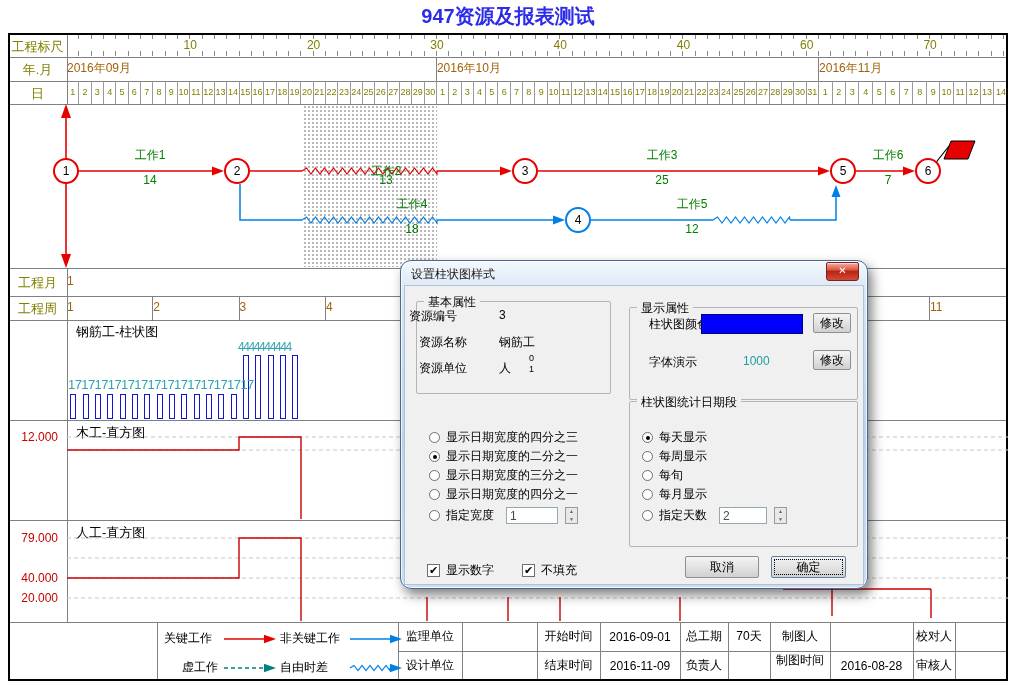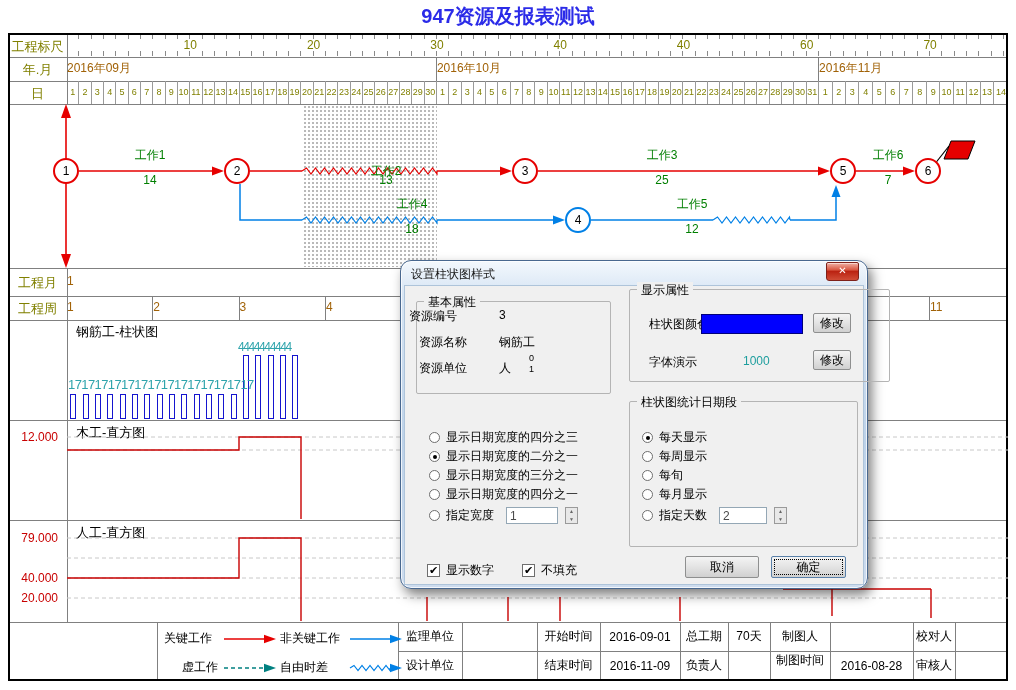--- a/index.html
+++ b/index.html
@@ -355,21 +355,21 @@
   </div>
   <div class="dlbl" style="left:8px;top:47px;">资源编号</div>
   <div class="dval" style="left:98px;top:47px;">3</div>
   <div class="dlbl" style="left:18px;top:73px;">资源名称</div>
   <div class="dval" style="left:98px;top:73px;">钢筋工</div>
   <div class="dlbl" style="left:18px;top:99px;">资源单位</div>
   <div class="dval" style="left:98px;top:99px;">人</div>
   <div class="dval" style="left:128px;top:92px;font-size:9px;">0</div>
   <div class="dval" style="left:128px;top:103px;font-size:9px;">1</div>
 
-  <div class="group" style="left:228px;top:28px;width:227px;height:91px;padding-left:32px;">
+  <div class="group" style="left:228px;top:46px;width:227px;height:91px;">
     <span class="gtitle">显示属性</span>
   </div>
   <div class="dlbl" style="left:248px;top:55px;">柱状图颜色</div>
   <div class="swatch" style="left:300px;top:53px;width:100px;height:18px;background:#0000FF;"></div>
   <div class="win-btn" style="left:412px;top:52px;width:38px;height:20px;line-height:18px;">修改</div>
   <div class="dlbl" style="left:248px;top:93px;">字体演示</div>
   <div class="dval teal" style="left:342px;top:93px;">1000</div>
   <div class="win-btn" style="left:412px;top:89px;width:38px;height:20px;line-height:18px;">修改</div>
 
   <div class="group" style="left:228px;top:140px;width:227px;height:144px;">

